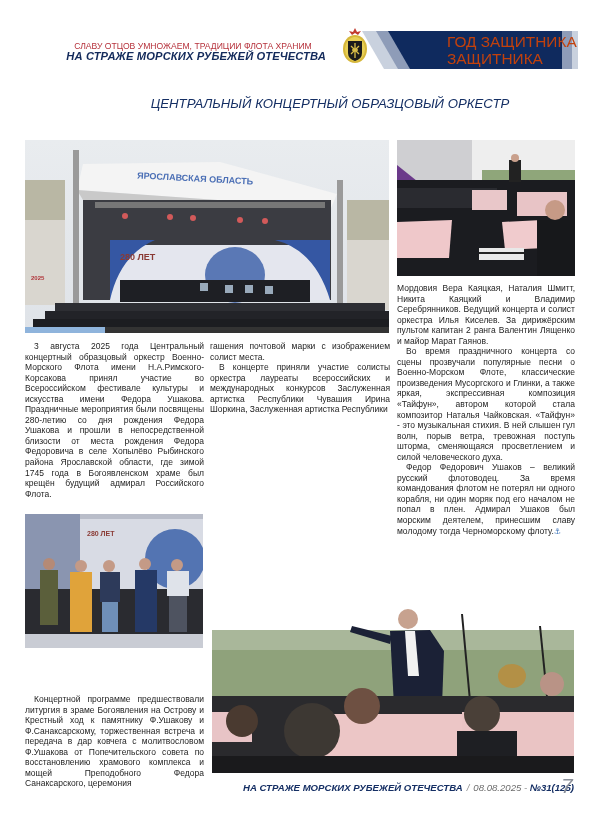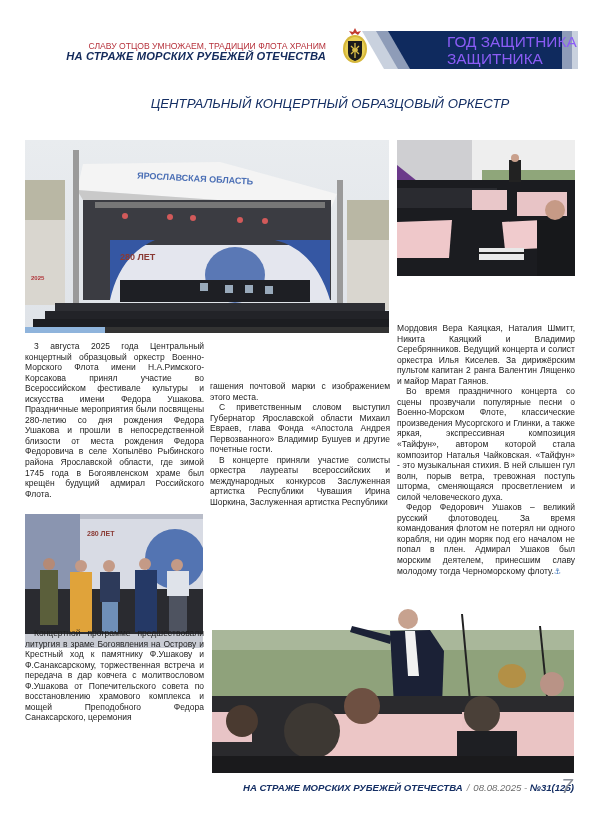--- a/index.html
+++ b/index.html
@@ -1,36 +1,36 @@
 <!DOCTYPE html>
 <html><head>
   <meta charset="utf-8">
   <style>
     * { box-sizing: border-box; margin: 0; padding: 0; }
     html, body { width: 600px; height: 820px; background: #ffffff; overflow: hidden; }
     body { position: relative; font-family: "Liberation Sans", "DejaVu Sans", sans-serif; color: #1a1a1a; }
 
     
-    .hdr-motto { position: absolute; left: 60px; top: 41px; width: 266px; text-align: right; font-size: 8.6px; color: #b6323c; letter-spacing: 0; white-space: nowrap; font-family: "Liberation Sans Narrow", "Liberation Sans", sans-serif; }
+    .hdr-motto { position: absolute; left: 60px; top: 41px; width: 266px; text-align: center; font-size: 8.6px; color: #b6323c; letter-spacing: 0; white-space: nowrap; font-family: "Liberation Sans Narrow", "Liberation Sans", sans-serif; }
     .hdr-title { position: absolute; left: 40px; top: 50px; width: 286px; text-align: right; font-size: 11.2px; font-weight: bold; font-style: italic; color: #132a5b; white-space: nowrap; letter-spacing: 0.1px; }
     .emblem { position: absolute; left: 342px; top: 27px; width: 26px; height: 38px; }
     .badge { position: absolute; left: 340px; top: 30px; width: 260px; height: 40px; }
-    .badge-text { position: absolute; left: 447px; top: 33px; font-size: 15.4px; line-height: 17px; color: #8b5cf6; font-family: "Liberation Sans", sans-serif; letter-spacing: 0; }
+    .badge-text { position: absolute; left: 447px; top: 33px; font-size: 15.4px; line-height: 17px; color: #c2410c; font-family: "Liberation Sans", sans-serif; letter-spacing: 0; }
 
     
     .headline { position: absolute; left: 90px; top: 95px; width: 480px; text-align: center; font-size: 13.2px; line-height: 18px; font-weight: normal; font-style: italic; color: #152f64; }
 
     
     .photo { position: absolute; overflow: hidden; }
     .photo svg { display: block; width: 100%; height: 100%; }
 
     
     .col { position: absolute; font-size: 8.5px; line-height: 10.55px; text-align: justify; color: #1d1d1d; }
     .col p { text-indent: 9px; }
-    .col p.noindent { text-indent: 0; margin-top: 40px; }
+    .col p.noindent { text-indent: 0; }
 
     
     .footer { position: absolute; left: 243px; top: 782px; white-space: nowrap; font-size: 9.6px; color: #152f64; }
     .footer .f-title { font-weight: bold; font-style: italic; }
     .footer .f-sep { color: #8a8a8a; margin: 0 4px; font-style: italic; }
     .footer .f-date { color: #6c6c6c; font-style: italic; }
     .footer .f-issue { font-weight: bold; font-style: italic; }
     .page-num { position: absolute; left: 561px; top: 774px; font-size: 21px; color: #8a8f99; font-style: italic; font-weight: normal; font-family: "Liberation Sans", sans-serif; }
     .anchor { color: #3a72b8; font-size: 8px; }
   </style>
@@ -138,22 +138,21 @@
     <rect x="112" y="20" width="12" height="22" fill="#222"></rect>
     <circle cx="118" cy="18" r="4" fill="#c9a08c"></circle>
   </svg>
 </div>
 
 <div class="col" style="left:25px; top:341px; width:179px;">
   <p>3 августа 2025 года Центральный концертный образцовый оркестр Военно-Морского Флота имени Н.А.Римского-Корсакова принял участие во Всероссийском фестивале культуры и искусства имени Федора Ушакова. Праздничные мероприятия были посвящены 280-летию со дня рождения Федора Ушакова и прошли в непосредственной близости от места рождения Федора Федоровича в селе Хопылёво Рыбинского района Ярославской области, где зимой 1745 года в Богоявленском храме был крещён будущий адмирал Российского Флота.</p>
 </div>
 
 <div class="col" style="left:210px; top:341px; width:180px;">
-  <p class="noindent">гашения почтовой марки с изображением этого места.</p>
-  <p>С приветственным словом выступил Губернатор Ярославской области Михаил Евраев, глава Фонда «Апостола Андрея Первозванного» Владимир Бушуев и другие почетные гости.</p>
+  <p class="noindent">гашения почтовой марки с изображением солист места.</p>
   <p>В концерте приняли  участие солисты оркестра лауреаты всероссийских и международных конкурсов Заслуженная артистка Республики Чувашия Ирина Шоркина, Заслуженная артистка Республики</p>
 </div>
 
 <div class="col" style="left:397px; top:283px; width:178px;">
   <p class="noindent">Мордовия Вера Каяцкая, Наталия Шмитт, Никита Каяцкий и Владимир Серебрянников. Ведущий концерта и солист оркестра Илья Киселев. За дирижёрским пультом капитан 2 ранга Валентин Лященко и майор Марат Гаянов.</p>
   <p>Во время праздничного концерта со сцены прозвучали популярные песни о Военно-Морском Флоте, классические произведения Мусоргского и Глинки, а также яркая, экспрессивная композиция «Тайфун», автором которой стала композитор Наталья Чайковская. «Тайфун» - это музыкальная стихия. В ней слышен гул волн, порыв ветра, тревожная поступь шторма, сменяющаяся просветлением и силой человеческого духа.</p>
   <p><span>Федор Федорович Ушаков – великий русский флотоводец. За время командования флотом не потерял ни одного корабля, ни один моряк под его началом не попал в плен. Адмирал Ушаков был морским деятелем, принесшим славу молодому тогда Черноморскому флоту.</span><span class="anchor">⚓</span></p>
 </div>
 
 <div class="photo" style="left:25px; top:514px; width:178px; height:134px;">
@@ -175,21 +174,21 @@
       <rect x="75" y="58" width="20" height="30" fill="#2d3a5a"></rect>
       <rect x="77" y="88" width="16" height="30" fill="#6f8fb8"></rect>
     <circle cx="120" cy="50" r="6" fill="#c49a86"></circle>
       <rect x="110" y="56" width="22" height="62" fill="#253966"></rect>
     <circle cx="152" cy="51" r="6" fill="#c49a86"></circle>
       <rect x="142" y="57" width="22" height="25" fill="#dfe3ea"></rect>
       <rect x="144" y="82" width="18" height="36" fill="#4e5360"></rect>
   </svg>
 </div>
 
-<div class="col" style="left:25px; top:628px; width:179px;">
+<div class="col" style="left:25px; top:694px; width:179px;">
   <p>Концертной программе предшествовали литургия в зраме Богоявления на Острову и Крестный ход к памятнику Ф.Ушакову и Ф.Санаксарскому, торжественная встреча и передача в дар ковчега с молитвословом Ф.Ушакова от Попечительского совета по восстановлению храмового комплекса и мощей Преподобного Федора Санаксарского, церемония</p>
 </div>
 
 <div class="photo" style="left:212px; top:606px; width:362px; height:167px;">
   <svg viewBox="0 0 362 167" preserveAspectRatio="none">
     <rect width="362" height="167" fill="#ffffff"></rect>
     <rect x="0" y="24" width="362" height="143" fill="#8fa27b"></rect>
     <rect x="0" y="24" width="362" height="20" fill="#a9b79a"></rect>
 
     <circle cx="196" cy="13" r="10" fill="#c7a28f"></circle>

